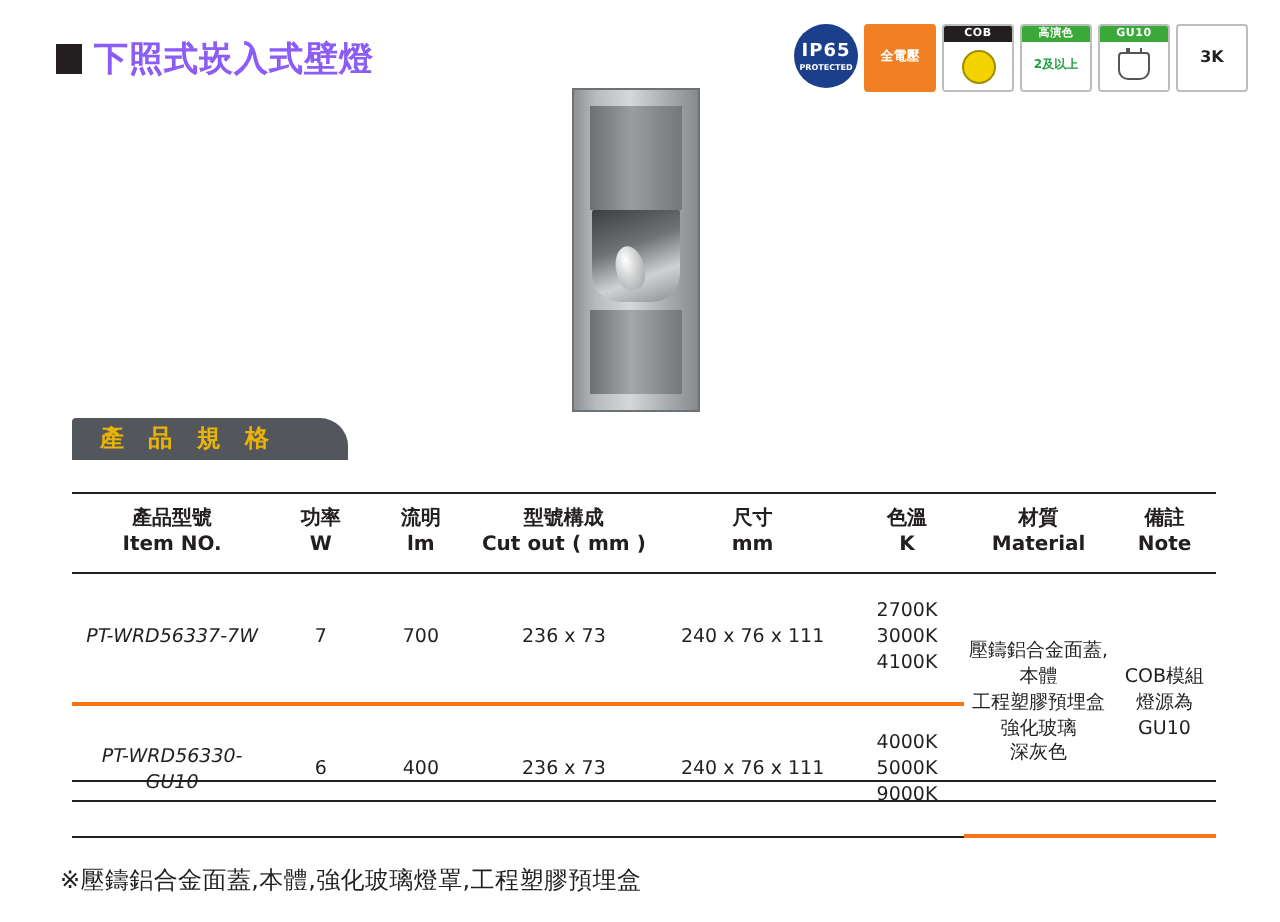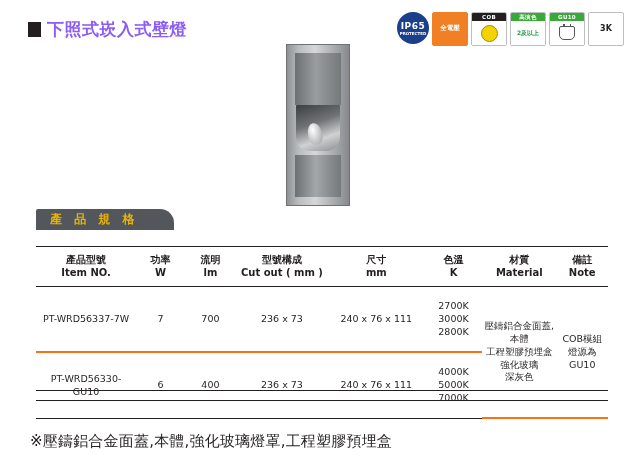--- a/index.html
+++ b/index.html
@@ -264,21 +264,21 @@
     border-bottom: 1.6px solid #231f20;
   }
   .col-model  { width: 17.5%; }
   .col-w      { width: 8.5%; }
   .col-lm     { width: 9%; }
   .col-cut    { width: 16%; }
   .col-mm     { width: 17%; }
   .col-k      { width: 10%; }
   .col-mat    { width: 13%; }
   .col-note   { width: 9%; }
-  .cell-model { font-size: 10px; }
+  .cell-model { font-size: 10px; font-style: italic; }
   .kelvin-cell {
     font-size: 9px;
     line-height: 1.45;
   }
   .material-cell {
     font-size: 7.5px;
     line-height: 1.45;
     color: #231f20;
   }
   .note-cell {
@@ -317,21 +317,21 @@
   .cc3 { width: 16%; }
   .cc4 { width: 14%; }
   .cc5 { width: 14%; }
   .cc6 { width: 16%; }
 
   
   .footnote {
     position: absolute;
     left: 30px;
     top: 432px;
-    font-size: 15px;
+    font-size: 12px;
     color: #231f20;
     letter-spacing: .2px;
   }
 </style>
 </head>
 <body>
 
 <div class="page-title-row">
   <div class="title-marker"></div>
   <div class="page-title">下照式崁入式壁燈</div>
@@ -439,41 +439,41 @@
       <tr>
         <td class="cell-model">PT-WRD56337-7W</td>
         <td>7</td>
         <td>700</td>
         <td>236 x 73</td>
         <td>240 x 76 x 111</td>
         <td class="kelvin-cell">
           <div class="k-list">
             <div>2700K</div>
             <div>3000K</div>
-            <div>2800K</div>
+            <div>4100K</div>
           </div>
         </td>
         <td class="material-cell" rowspan="2" style="white-space:pre-line">壓鑄鋁合金面蓋,本體
 工程塑膠預埋盒
 強化玻璃
 深灰色</td>
         <td class="note-cell" rowspan="2" style="white-space:pre-line">COB模組
 燈源為GU10</td>
       </tr>
       <tr>
         <td class="cell-model">PT-WRD56330-GU10</td>
         <td>6</td>
         <td>400</td>
         <td>236 x 73</td>
         <td>240 x 76 x 111</td>
         <td class="kelvin-cell">
           <div class="k-list">
             <div>4000K</div>
             <div>5000K</div>
-            <div>7000K</div>
+            <div>9000K</div>
           </div>
         </td>
       </tr>
     </tbody>
   </table>
 </div>
 
 <div class="compose-wrap">
   <table class="compose">
     <colgroup>

